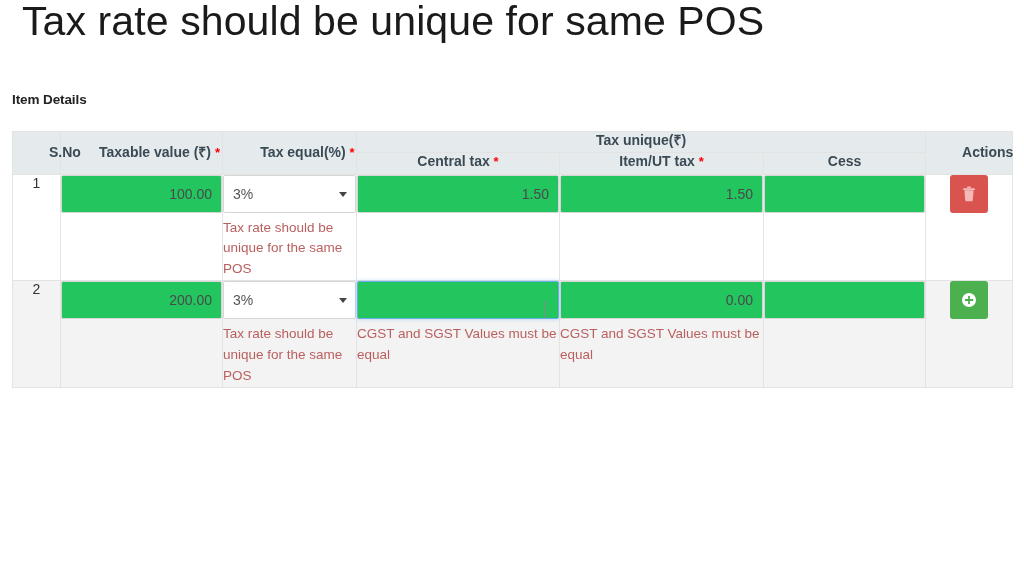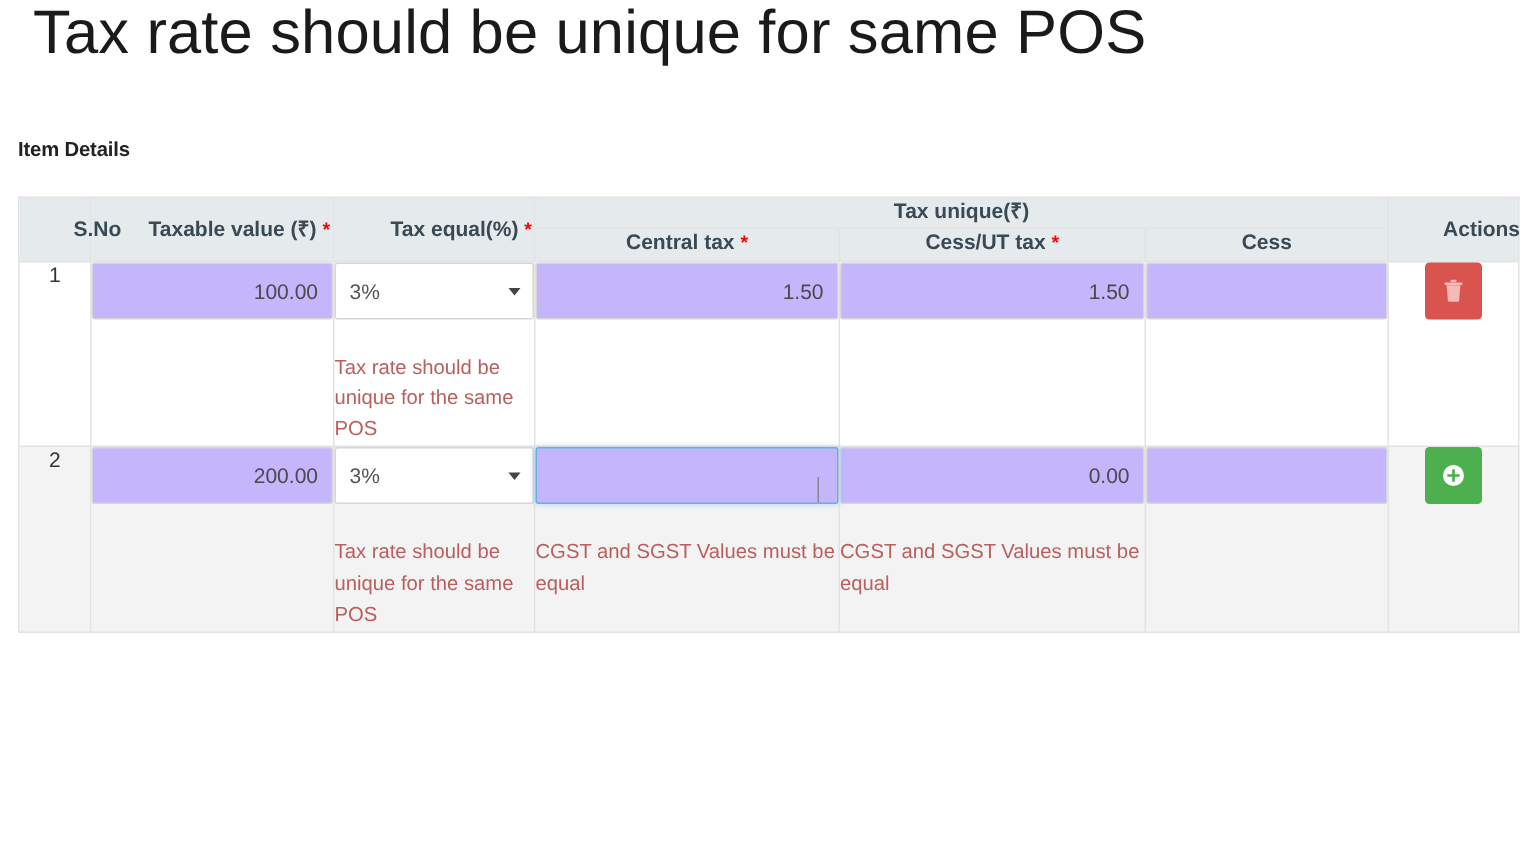--- a/index.html
+++ b/index.html
@@ -110,21 +110,21 @@
     padding: 10px 0 22px 0;
     text-align: center;
   }
 
   
   .inp {
     box-sizing: border-box;
     width: 100%;
     height: 38px;
     border: 1px solid #d6d6d6;
-    background: #c4b5fd;
+    background: #22c55e;
     border-radius: 2px;
     font-family: "Liberation Sans", sans-serif;
     font-size: 14px;
     color: #4a4a4a;
     text-align: right;
     padding: 0 9px;
     outline: none;
   }
   .inp.focused {
     border: 1px solid #66afe9;
@@ -164,21 +164,21 @@
     top: 50%;
     margin-top: -2px;
     width: 0; height: 0;
     border-left: 4px solid transparent;
     border-right: 4px solid transparent;
     border-top: 5px solid #444;
   }
 
   
   .err {
-    margin-top: 22px;
+    margin-top: 5px;
     font-size: 13.5px;
     line-height: 1.55;
     color: #b9605f;
   }
 
   
   .btn-act {
     display: inline-block;
     width: 38px;
     height: 38px;
@@ -230,21 +230,21 @@
         <th rowspan="2" class="grouped-top">
           <span>Actions</span>
         </th>
       </tr>
       <tr>
         <th>
           <span>Central tax</span>
           <span class="req">*</span>
         </th>
         <th>
-          <span>Cess/UT tax</span>
+          <span>Item/UT tax</span>
           <span class="req">*</span>
         </th>
         <th>
           <span>Cess</span>
         </th>
       </tr>
     </thead>
     <tbody>
 
       <tr class="row-odd">

